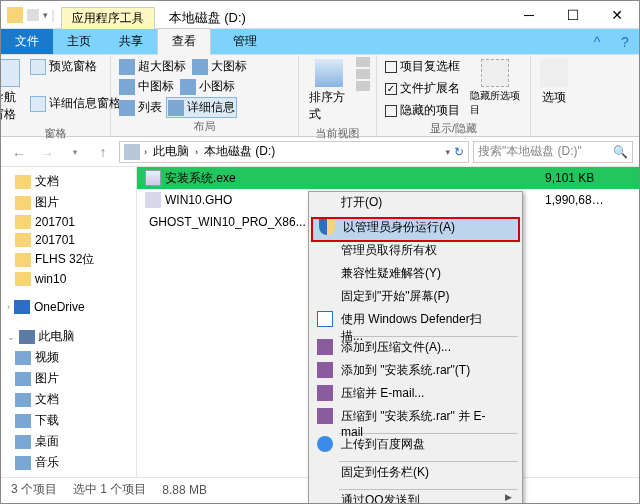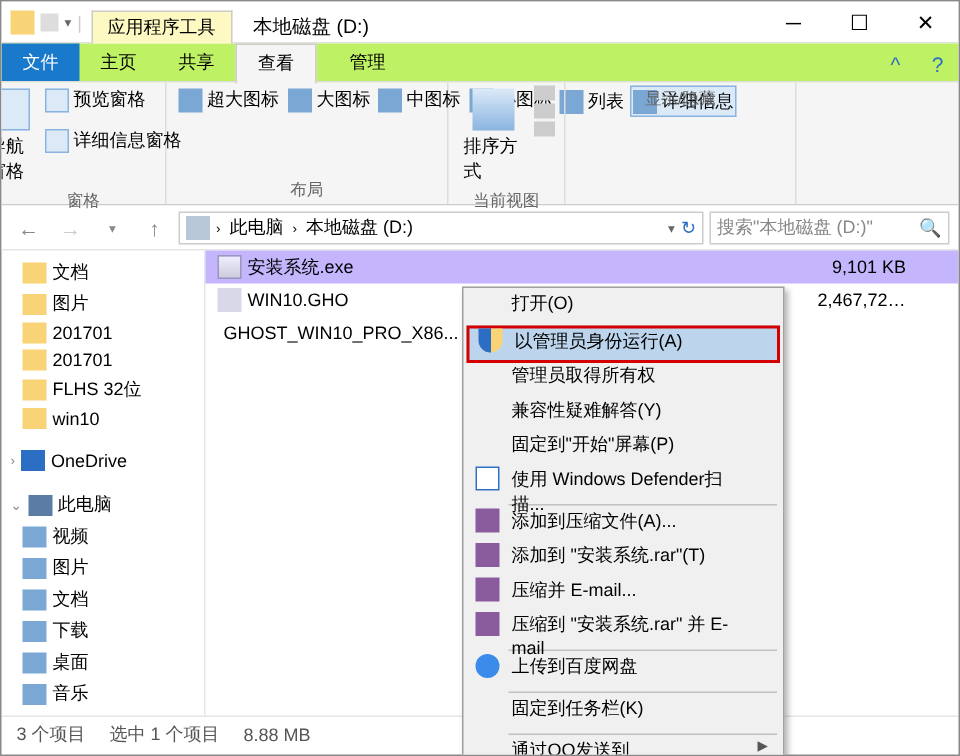--- a/index.html
+++ b/index.html
@@ -4,21 +4,21 @@
 <style>
 *{box-sizing:border-box;margin:0;padding:0;font-family:"Microsoft YaHei","Segoe UI",sans-serif;font-size:12px}
 body{background:#fff;width:640px;height:504px;overflow:hidden;border:1px solid #888}
 .titlebar{height:28px;display:flex;align-items:center;background:#fff;border-bottom:1px solid #e0e0e0}
 .qat{display:flex;align-items:center;gap:4px;padding:0 6px}
 .tab-region{flex:1;display:flex;align-items:flex-end;height:28px}
 .context-tab{background:#fef9c3;padding:2px 10px;font-size:12px;border:1px solid #ccc;border-bottom:none}
 .title-text{padding:2px 14px;font-size:13px}
 .winbtns{display:flex}
 .winbtn{width:44px;height:28px;display:flex;align-items:center;justify-content:center;font-size:14px}
-.menubar{height:26px;display:flex;align-items:flex-start;background:#bef264;border-bottom:1px solid #ddd}
+.menubar{height:26px;display:flex;align-items:center;background:#7dd3fc;border-bottom:1px solid #ddd}
 .menutab{padding:4px 14px;font-size:12px}
 .menutab.file{background:#1979ca;color:#fff}
 .menutab.active{border:1px solid #ccc;border-bottom:1px solid #f5f5f5;background:#f5f5f5}
 .ribbon{height:82px;background:#f5f5f5;display:flex;border-bottom:1px solid #ccc}
 .rgroup{border-right:1px solid #ddd;padding:2px 6px;display:flex;flex-direction:column;justify-content:space-between;align-items:center}
 .rgroup-label{font-size:11px;color:#666;text-align:center;padding-top:1px}
 .rgroup-body{display:flex;gap:4px;flex:1;align-items:flex-start}
 .ritem{display:flex;flex-direction:column;align-items:center;gap:2px;padding:2px 4px;font-size:11px}
 .ritem-h{display:flex;align-items:center;gap:3px;padding:1px 2px;font-size:11px;white-space:nowrap}
 .icon16{width:16px;height:16px;display:inline-block;background:#7aa7d4}
@@ -33,43 +33,43 @@
 .tree-item{display:flex;align-items:center;gap:4px;padding:2px 4px 2px 14px;font-size:12px;white-space:nowrap}
 .tree-item .ticon{width:16px;height:14px;background:#f8d477}
 .tree-item.disk .ticon{background:#b8c8d8}
 .tree-item.od .ticon{background:#2c6ec4}
 .tree-item.pc .ticon{background:#5a7ca5}
 .content{flex:1;position:relative}
 .colheader{height:24px;display:flex;border-bottom:1px solid #e5e5e5}
 .ch{padding:4px 8px;font-size:12px;color:#444;border-right:1px solid transparent}
 .filelist{}
 .frow{height:22px;display:flex;align-items:center}
-.frow.sel{background:#c4b5fd}
+.frow.sel{background:#22c55e}
 .fcell{padding:0 8px;overflow:hidden;text-overflow:ellipsis;white-space:nowrap}
 .c-name{width:175px;display:flex;align-items:center;gap:4px}
 .c-date{width:140px}
 .c-type{width:85px}
-.c-size{width:75px;text-align:right}
+.c-size{width:75px;}
 .ficon{width:16px;height:16px;background:#e8b84a;display:inline-block}
 .ficon.exe{background:linear-gradient(#eef,#ccd);border:1px solid #99b}
 .ficon.gho{background:#d8d8e8}
 .ctxmenu{position:absolute;left:171px;top:24px;width:215px;background:#f0f0f0;border:1px solid #a0a0a0;box-shadow:2px 2px 4px rgba(0,0,0,.3);padding:2px}
 .ctxitem{height:23px;display:flex;align-items:flex-start;padding:0 28px 0 30px;position:relative;font-size:12px}
 .ctxitem.hl{border:2px solid #d40000;background:#bcd4ec;height:25px}
 .ctxitem .cicon{position:absolute;left:6px;width:16px;height:16px}
 .ctxsep{height:1px;background:#c0c0c0;margin:2px 2px 2px 28px}
 .ctxitem.sub::after{content:"▶";position:absolute;right:8px;font-size:9px;color:#555}
 .shield{background:linear-gradient(90deg,#2c6ec4 50%,#f8d477 50%);border-radius:0 0 50% 50%}
 .rar{background:#8a5c9e}
 .baidu{background:#3b8bea;border-radius:50%}
 .statusbar{height:24px;border-top:1px solid #e5e5e5;display:flex;align-items:center;padding:0 10px;gap:16px;font-size:12px;color:#555}
 .chk{width:12px;height:12px;border:1px solid #333;display:inline-block;text-align:center;line-height:10px;font-size:10px}
 .layout-active{border:1px solid #8ab4e0;background:#dceaf8;padding:1px}
-.sortcol{display:flex;flex-direction:column;gap:8px;font-size:11px}
-.viewgrid{display:flex;flex-direction:row;gap:1px}
+.sortcol{display:flex;flex-direction:column;gap:18px;font-size:11px}
+.viewgrid{display:flex;flex-direction:column;gap:1px}
 .viewrow{display:flex;gap:2px}
 </style>
 </head>
 <body>
 
 <div class="titlebar">
   <div class="qat">
     <span class="icon16" style="background:#f8d477"></span>
     <span class="icon16" style="background:#ddd;width:12px;height:12px"></span>
     <span style="font-size:9px;color:#666">▾</span>
@@ -160,21 +160,50 @@
       </div>
       <div class="sortcol" style="gap:2px">
         <span style="width:14px;height:10px;background:#ccc"></span>
         <span style="width:14px;height:10px;background:#ccc"></span>
         <span style="width:14px;height:10px;background:#ccc"></span>
       </div>
     </div>
     <div class="rgroup-label">当前视图</div>
   </div>
   <div class="rgroup" style="width:154px">
+    <div class="rgroup-body">
+      <div class="sortcol" style="gap:3px">
+        <div class="ritem-h">
+            <span class="chk"></span>
+            <span>项目复选框</span>
+          </div>
+        <div class="ritem-h">
+            <span class="chk">✓</span>
+            <span>文件扩展名</span>
+          </div>
+        <div class="ritem-h">
+            <span class="chk"></span>
+            <span>隐藏的项目</span>
+          </div>
+      </div>
+      <div class="ritem">
+        <span class="icon32" style="background:#eee;border:1px dashed #aaa"></span>
+        <span style="font-size:10px">隐藏所选项目</span>
+      </div>
+    </div>
     <div class="rgroup-label">显示/隐藏</div>
+  </div>
+  <div class="rgroup" style="width:46px;border-right:none">
+    <div class="rgroup-body">
+      <div class="ritem">
+        <span class="icon32" style="background:#eee"></span>
+        <span>选项</span>
+      </div>
+    </div>
+    <div class="rgroup-label">&nbsp;</div>
   </div>
 </div>
 
 <div class="addrbar">
   <div class="navbtn">←</div>
   <div class="navbtn" style="color:#ccc">→</div>
   <div class="navbtn" style="font-size:9px">▾</div>
   <div class="navbtn">↑</div>
   <div class="addrbox">
     <span class="icon16" style="background:#b8c8d8"></span>
@@ -272,21 +301,21 @@
         <div class="fcell c-type"></div>
         <div class="fcell c-size">9,101 KB</div>
       </div>
       <div class="frow">
         <div class="fcell c-name">
             <span class="ficon gho"></span>
             <span>WIN10.GHO</span>
           </div>
         <div class="fcell c-date"></div>
         <div class="fcell c-type"></div>
-        <div class="fcell c-size">2,467,720...</div>
+        <div class="fcell c-size">1,990,680...</div>
       </div>
       <div class="frow">
         <div class="fcell c-name">
             <span class="ficon"></span>
             <span>GHOST_WIN10_PRO_X86...</span>
           </div>
         <div class="fcell c-date"></div>
         <div class="fcell c-type"></div>
         <div class="fcell c-size"></div>
       </div>

